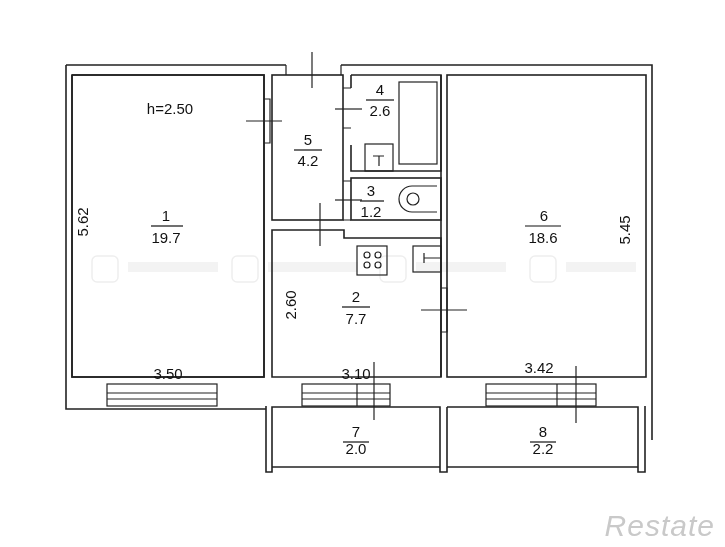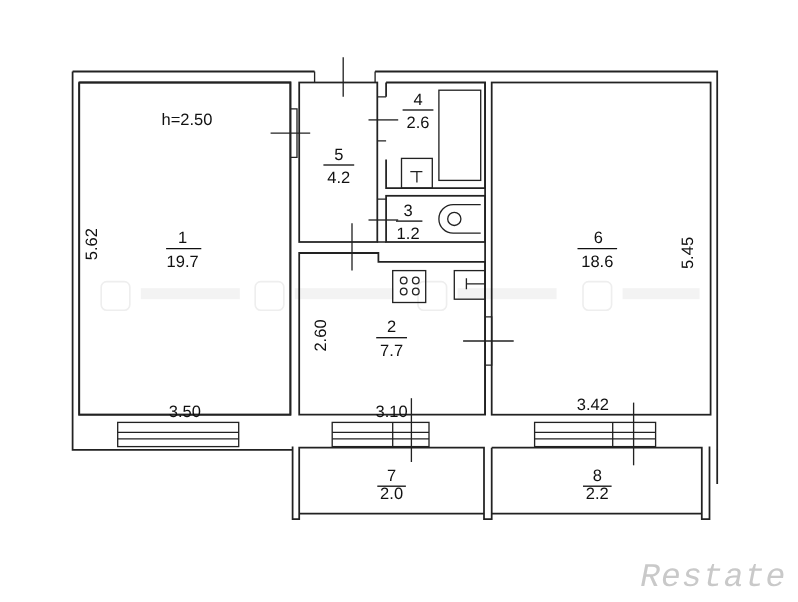--- a/index.html
+++ b/index.html
@@ -3,21 +3,21 @@
 <meta charset="utf-8">
 <style>
   html, body { margin: 0; padding: 0; background: #ffffff; }
   body { width: 725px; height: 547px; position: relative; overflow: hidden; font-family: "Liberation Sans", sans-serif; }
   #plan { position: absolute; left: 0; top: 0; width: 725px; height: 547px; }
   .wall { fill: none; stroke: #222; stroke-width: 1.6; }
   .thin { fill: none; stroke: #222; stroke-width: 1.2; }
   .lbl { font-family: "Liberation Sans", sans-serif; font-size: 15px; fill: #111; text-anchor: middle; }
   .dim { font-family: "Liberation Sans", sans-serif; font-size: 15px; fill: #111; text-anchor: middle; }
   .frac { stroke: #111; stroke-width: 1.2; }
-  .logo { position: absolute; right: 10px; bottom: 4px; font-family: Liberation Mono, monospace; font-style: italic; font-size: 30px; color: #c9c9c9; letter-spacing: 1px; }
+  .logo { position: absolute; right: 10px; bottom: 4px; font-family: Liberation Sans, sans-serif; font-style: italic; font-size: 30px; color: #c9c9c9; letter-spacing: 1px; }
 </style>
 </head>
 <body>
 
 <svg id="plan" viewBox="0 0 725 547">
 
   <g>
     <rect x="92" y="256" width="26" height="26" rx="5" fill="none" stroke="#eeeeee" stroke-width="1.5"></rect>
     <rect x="232" y="256" width="26" height="26" rx="5" fill="none" stroke="#eeeeee" stroke-width="1.5"></rect>
     <rect x="380" y="256" width="26" height="26" rx="5" fill="none" stroke="#eeeeee" stroke-width="1.5"></rect>

